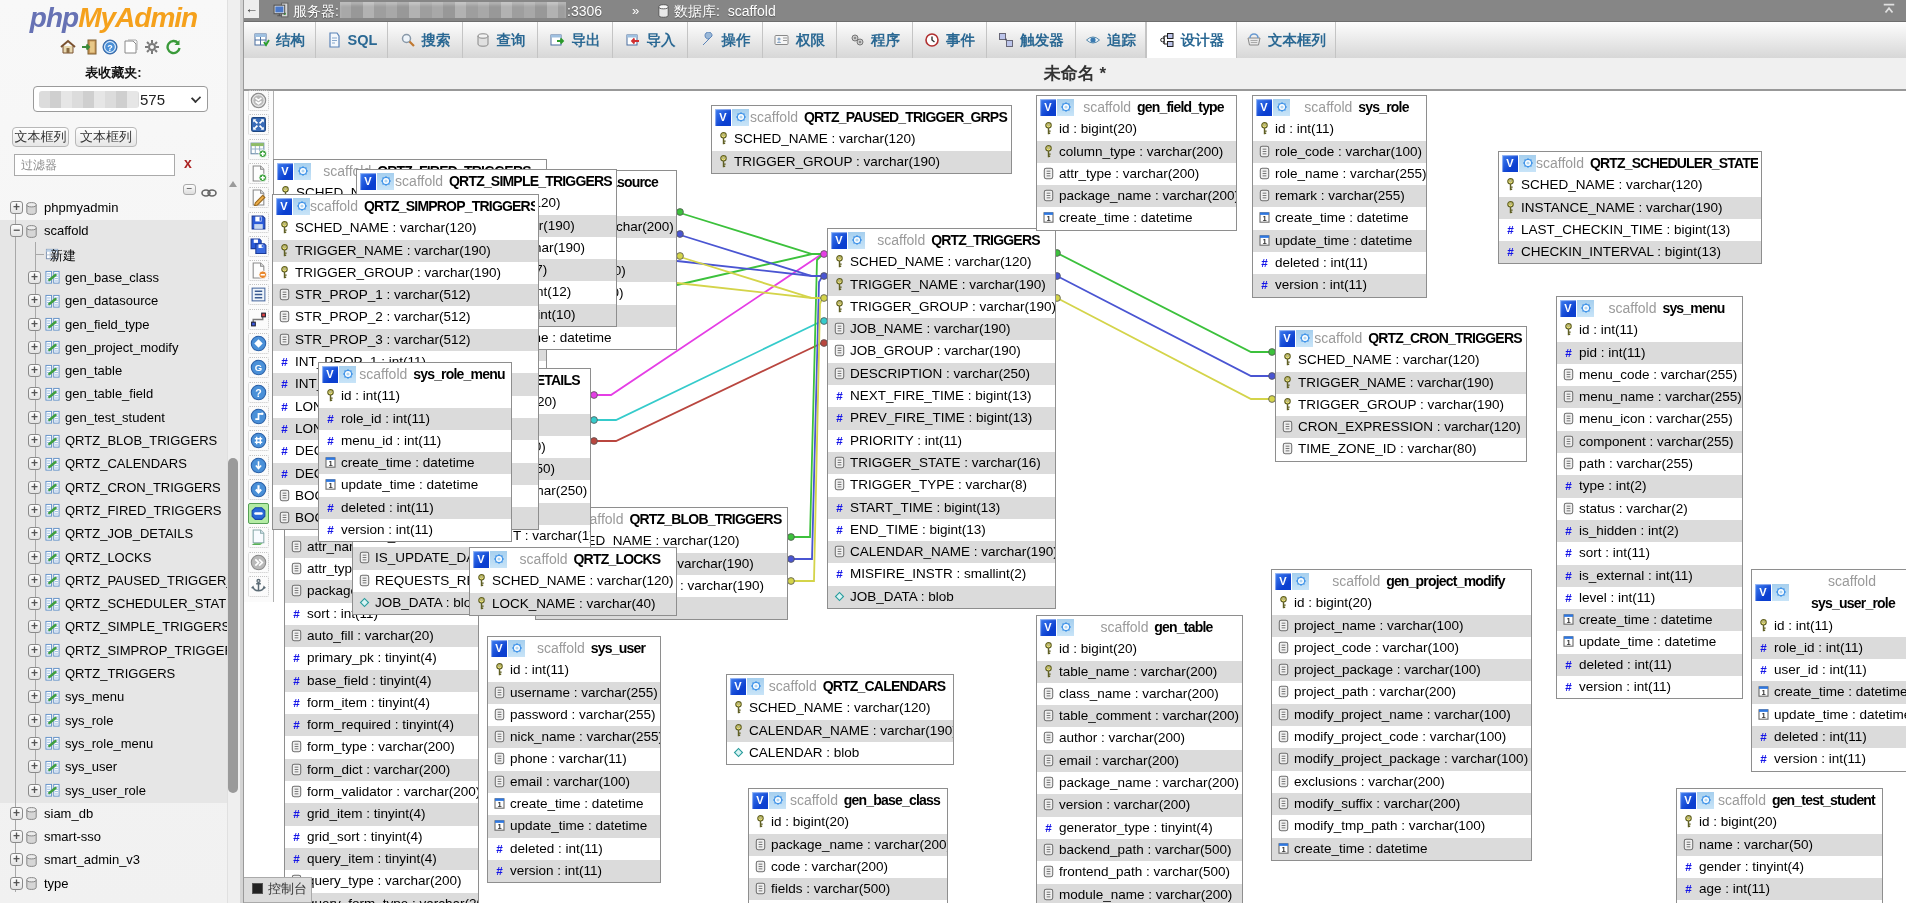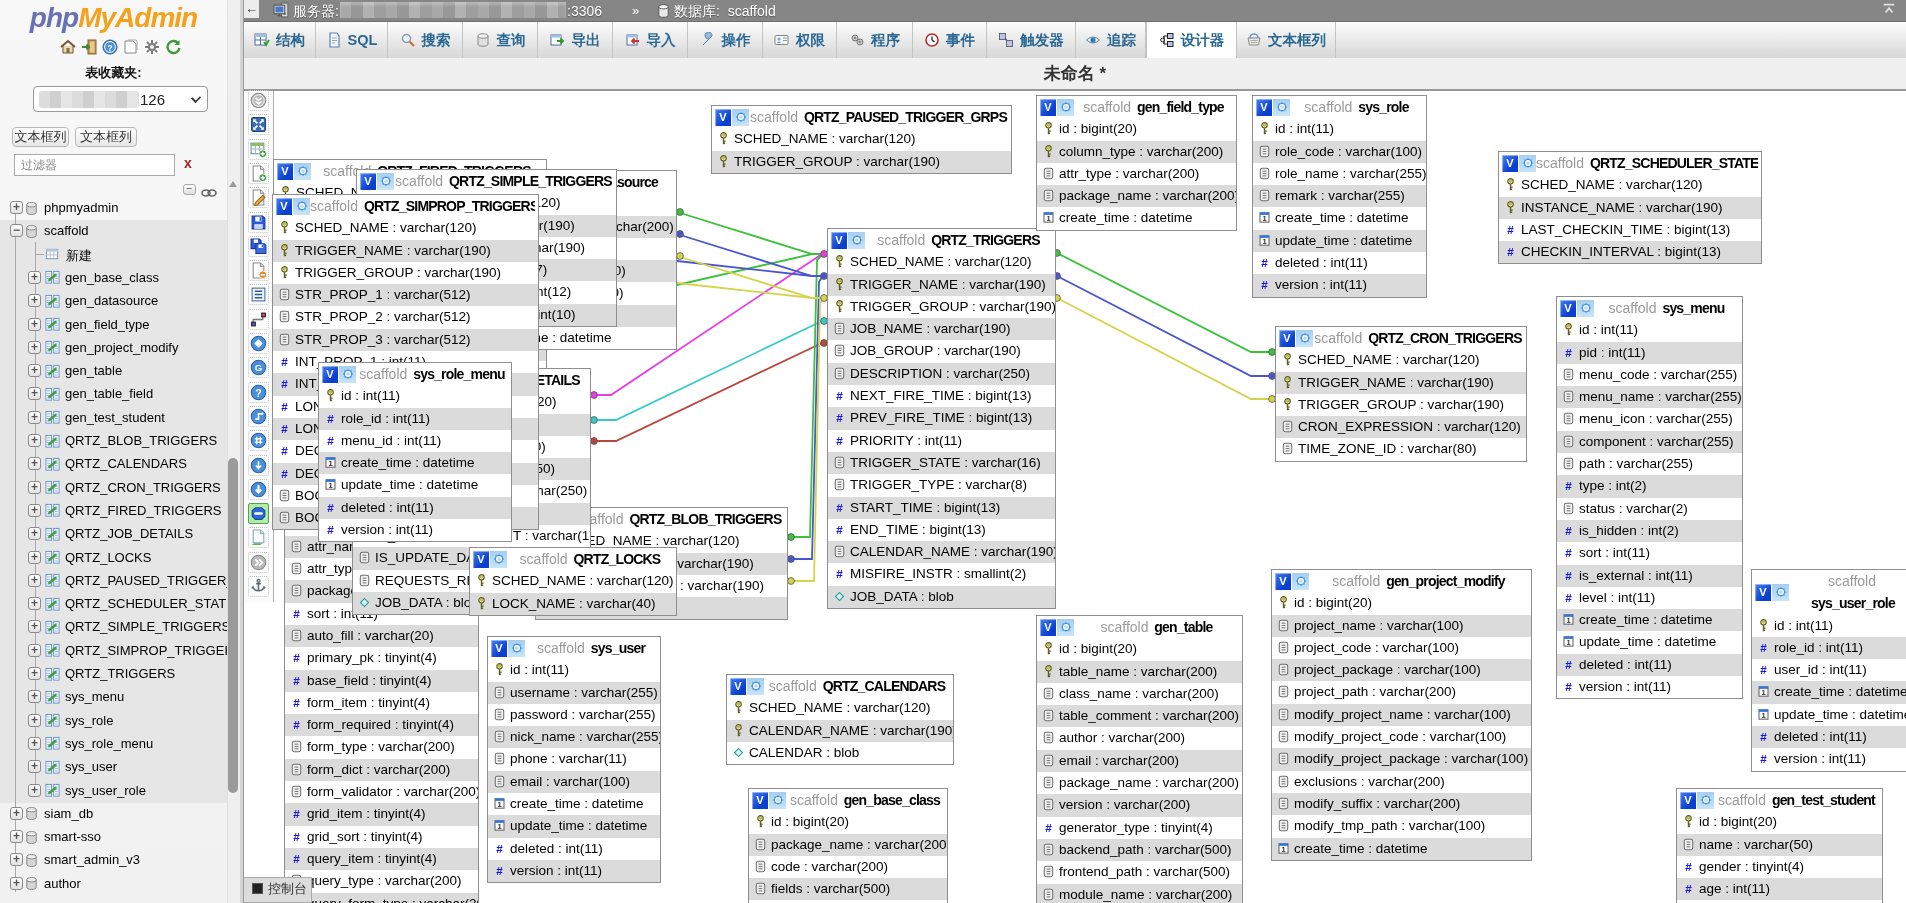--- a/index.html
+++ b/index.html
@@ -101,21 +101,21 @@
         </g>
       </svg>
   <svg viewBox="0 0 16 16">
         <path d="M13 4a6 6 0 1 0 1.5 5" fill="none" stroke="#3a9a3a" stroke-width="2.4"></path>
         <path d="M14.5 1v5h-5z" fill="#3a9a3a"></path>
       </svg>
  </div>
  <div id="cursrv">表收藏夹:</div>
  <div id="srvsel">
       <div id="srvmos"></div>
-      <span class="prt">126</span>
+      <span class="prt">575</span>
       <span class="car"></span>
     </div>
  <div class="sbtn" style="left:12px;top:127px;width:57px">文本框列</div>
  <div class="sbtn" style="left:75px;top:127px;width:62px">文本框列</div>
  <div id="flt">过滤器</div>
     <div id="fx">x</div>
  <div id="mini">−</div>
     <div id="lnk"><svg width="16" height="10" viewBox="0 0 16 10">
         <ellipse cx="5" cy="5" rx="4" ry="3" fill="none" stroke="#666" stroke-width="1.6"></ellipse>
         <ellipse cx="11" cy="5" rx="4" ry="3" fill="none" stroke="#666" stroke-width="1.6"></ellipse>
@@ -139,21 +139,21 @@
         </svg></span>
       <span class="tt" style="left:44px">scaffold</span>
     </div>
     <div class="tr " style="top:243.10000000000002px">
       <span style="position:absolute;left:35px;top:11px;width:9px;height:1px;background:#a8a8a8"></span>
       <span style="position:absolute;left:45px;top:4px"><svg class="ti" viewBox="0 0 16 16">
           <rect x="1.5" y="2.5" width="12" height="10" fill="#fff" stroke="#7a90b0"></rect>
           <rect x="1.5" y="2.5" width="12" height="2.6" fill="#b9cfe6"></rect>
           <path d="M5.5 5.1v7.4M9.5 5.1v7.4M1.5 8.4h12" stroke="#a8b8cc" stroke-width="0.9"></path>
         </svg></span>
-      <span class="tt" style="left:66px">新建</span>
+      <span class="tt" style="left:50px">新建</span>
     </div>
     <div class="tr " style="top:266.40000000000003px">
       <span class="xb" style="left:28px">+</span>
       <span style="position:absolute;left:45px;top:4px"><svg class="ti" viewBox="0 0 16 16">
           <rect x="1" y="1.5" width="6" height="12.5" fill="#fff" stroke="#6090c8" stroke-width="1"></rect>
           <path d="M2.2 4.2h3.6M2.2 6.7h3.6M2.2 9.2h3.6M2.2 11.7h3.6" stroke="#90b4dc" stroke-width="1"></path>
           <rect x="9.3" y="1.5" width="5.7" height="12.5" fill="#fff" stroke="#6090c8" stroke-width="1"></rect>
           <path d="M10.4 4.2h3.4M10.4 6.7h3.4M10.4 9.2h3.4M10.4 11.7h3.4" stroke="#90b4dc" stroke-width="1"></path>
           <path d="M4.6 10.6 11.2 5.4" stroke="#3f9f3f" stroke-width="2.6" stroke-linecap="round"></path>
         </svg></span>
@@ -424,21 +424,21 @@
           <ellipse cx="8" cy="4" rx="5" ry="2.3" fill="#ececec" stroke="#808080"></ellipse>
         </svg></span>
       <span class="tt" style="left:44px">smart_admin_v3</span>
     </div>
     <div class="tr " style="top:872.1999999999995px">
       <span class="xb" style="left:10px">+</span>
       <span style="position:absolute;left:24px;top:4px"><svg class="ti" viewBox="0 0 16 16">
           <path d="M3 4 v8 a5 2.3 0 0 0 10 0 v-8" fill="#d6d6d6" stroke="#808080"></path>
           <ellipse cx="8" cy="4" rx="5" ry="2.3" fill="#ececec" stroke="#808080"></ellipse>
         </svg></span>
-      <span class="tt" style="left:44px">author</span>
+      <span class="tt" style="left:44px">type</span>
     </div>
 </div>
 <div id="sbtrack"></div>
 <div id="sbthumb"></div>
 <div style="position:absolute;left:229px;top:177px;width:0;height:0;border:4px solid transparent;border-bottom:6px solid #9a9a9a"></div>
 <div id="sbdiv"></div>
 <div id="topbar">
  <div id="backbtn">←</div>
  <svg class="srvic" width="17" height="17" viewBox="0 0 16 16">
       <rect x="8" y="1" width="6" height="13" fill="#d8d8d8" stroke="#666"></rect>

